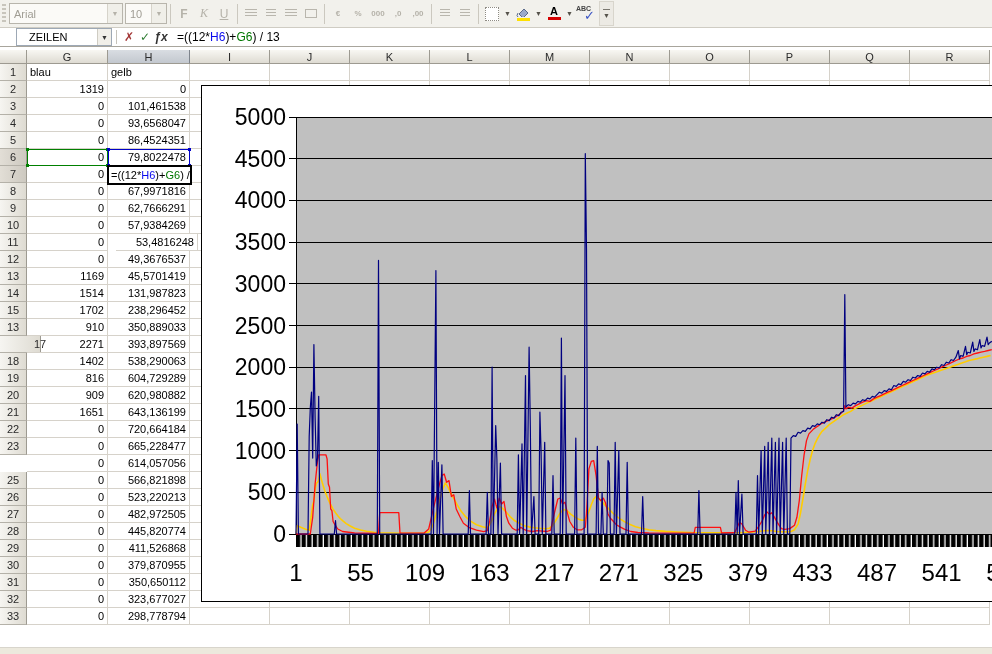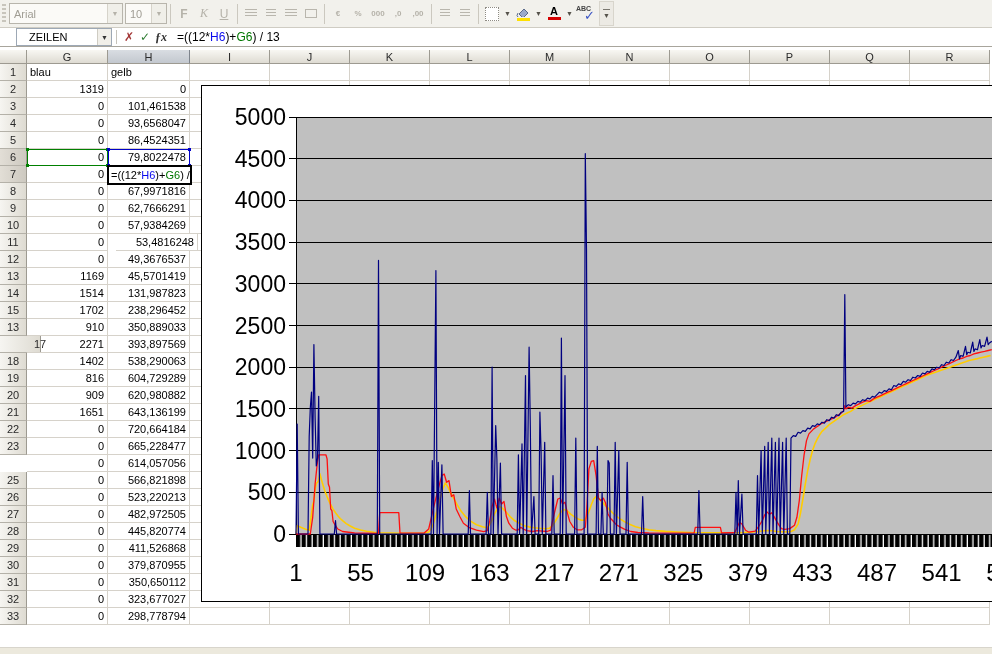--- a/index.html
+++ b/index.html
@@ -35,21 +35,21 @@
 
   
   #formulabar{position:absolute;left:0;top:28px;width:992px;height:18px;background:#fff;border-bottom:1px solid #a8a59c;display:flex;align-items:center;font-size:11px;}
   #namebox{margin-left:16px;width:94px;height:16px;border:1px solid #9da8b5;background:#fff;display:flex;align-items:center;}
   #namebox .nv{flex:1;padding-left:12px;color:#000;}
   #namebox .drop{width:13px;height:100%;background:#f1efe9;border-left:1px solid #cfccc3;display:flex;align-items:center;justify-content:center;font-size:7px;color:#333;}
   .fbsep{width:1px;height:14px;background:#c6c3ba;margin:0 4px;}
   .fbtn{width:16px;text-align:center;font-family:"DejaVu Sans",sans-serif;font-size:12px;font-weight:bold;}
   #fb-cancel{color:#a33636;}
   #fb-enter{color:#2e7d32;}
-  #fb-fx{font-family:Liberation Serif, serif;font-style:italic;font-weight:bold;color:#333;font-size:12px;}
+  #fb-fx{font-family:Liberation Sans, sans-serif;font-style:italic;font-weight:bold;color:#333;font-size:12px;}
   #formula-text{margin-left:8px;font-size:12px;white-space:pre;}
 
   
   #gridwrap{position:absolute;left:0;top:47px;width:992px;height:580px;background:#fff;overflow:hidden;}
   .hcell{position:absolute;box-sizing:border-box;background:linear-gradient(#f8f7f3,#dedbd2);border-right:1px solid #9d9a91;border-bottom:1px solid #9d9a91;font-size:11px;color:#2a2a2a;display:flex;align-items:center;justify-content:center;}
   .hcell.sel{background:linear-gradient(#d9dde2,#c3c8cf);border-right:1px solid #7e848c;}
   .rhead{position:absolute;box-sizing:border-box;background:linear-gradient(90deg,#f6f5f1,#dedbd2);border-right:1px solid #9d9a91;border-bottom:1px solid #b4b1a8;font-size:11px;color:#2a2a2a;display:flex;align-items:center;justify-content:center;}
   .rhead.sel{background:linear-gradient(90deg,#e2ded6,#cdc9c0);}
   .cell{position:absolute;box-sizing:border-box;border-right:1px solid #d6d2ca;border-bottom:1px solid #d6d2ca;font-size:11px;color:#000;display:flex;align-items:center;overflow:hidden;white-space:nowrap;}
   .cell.num{justify-content:flex-end;padding-right:3px;}

